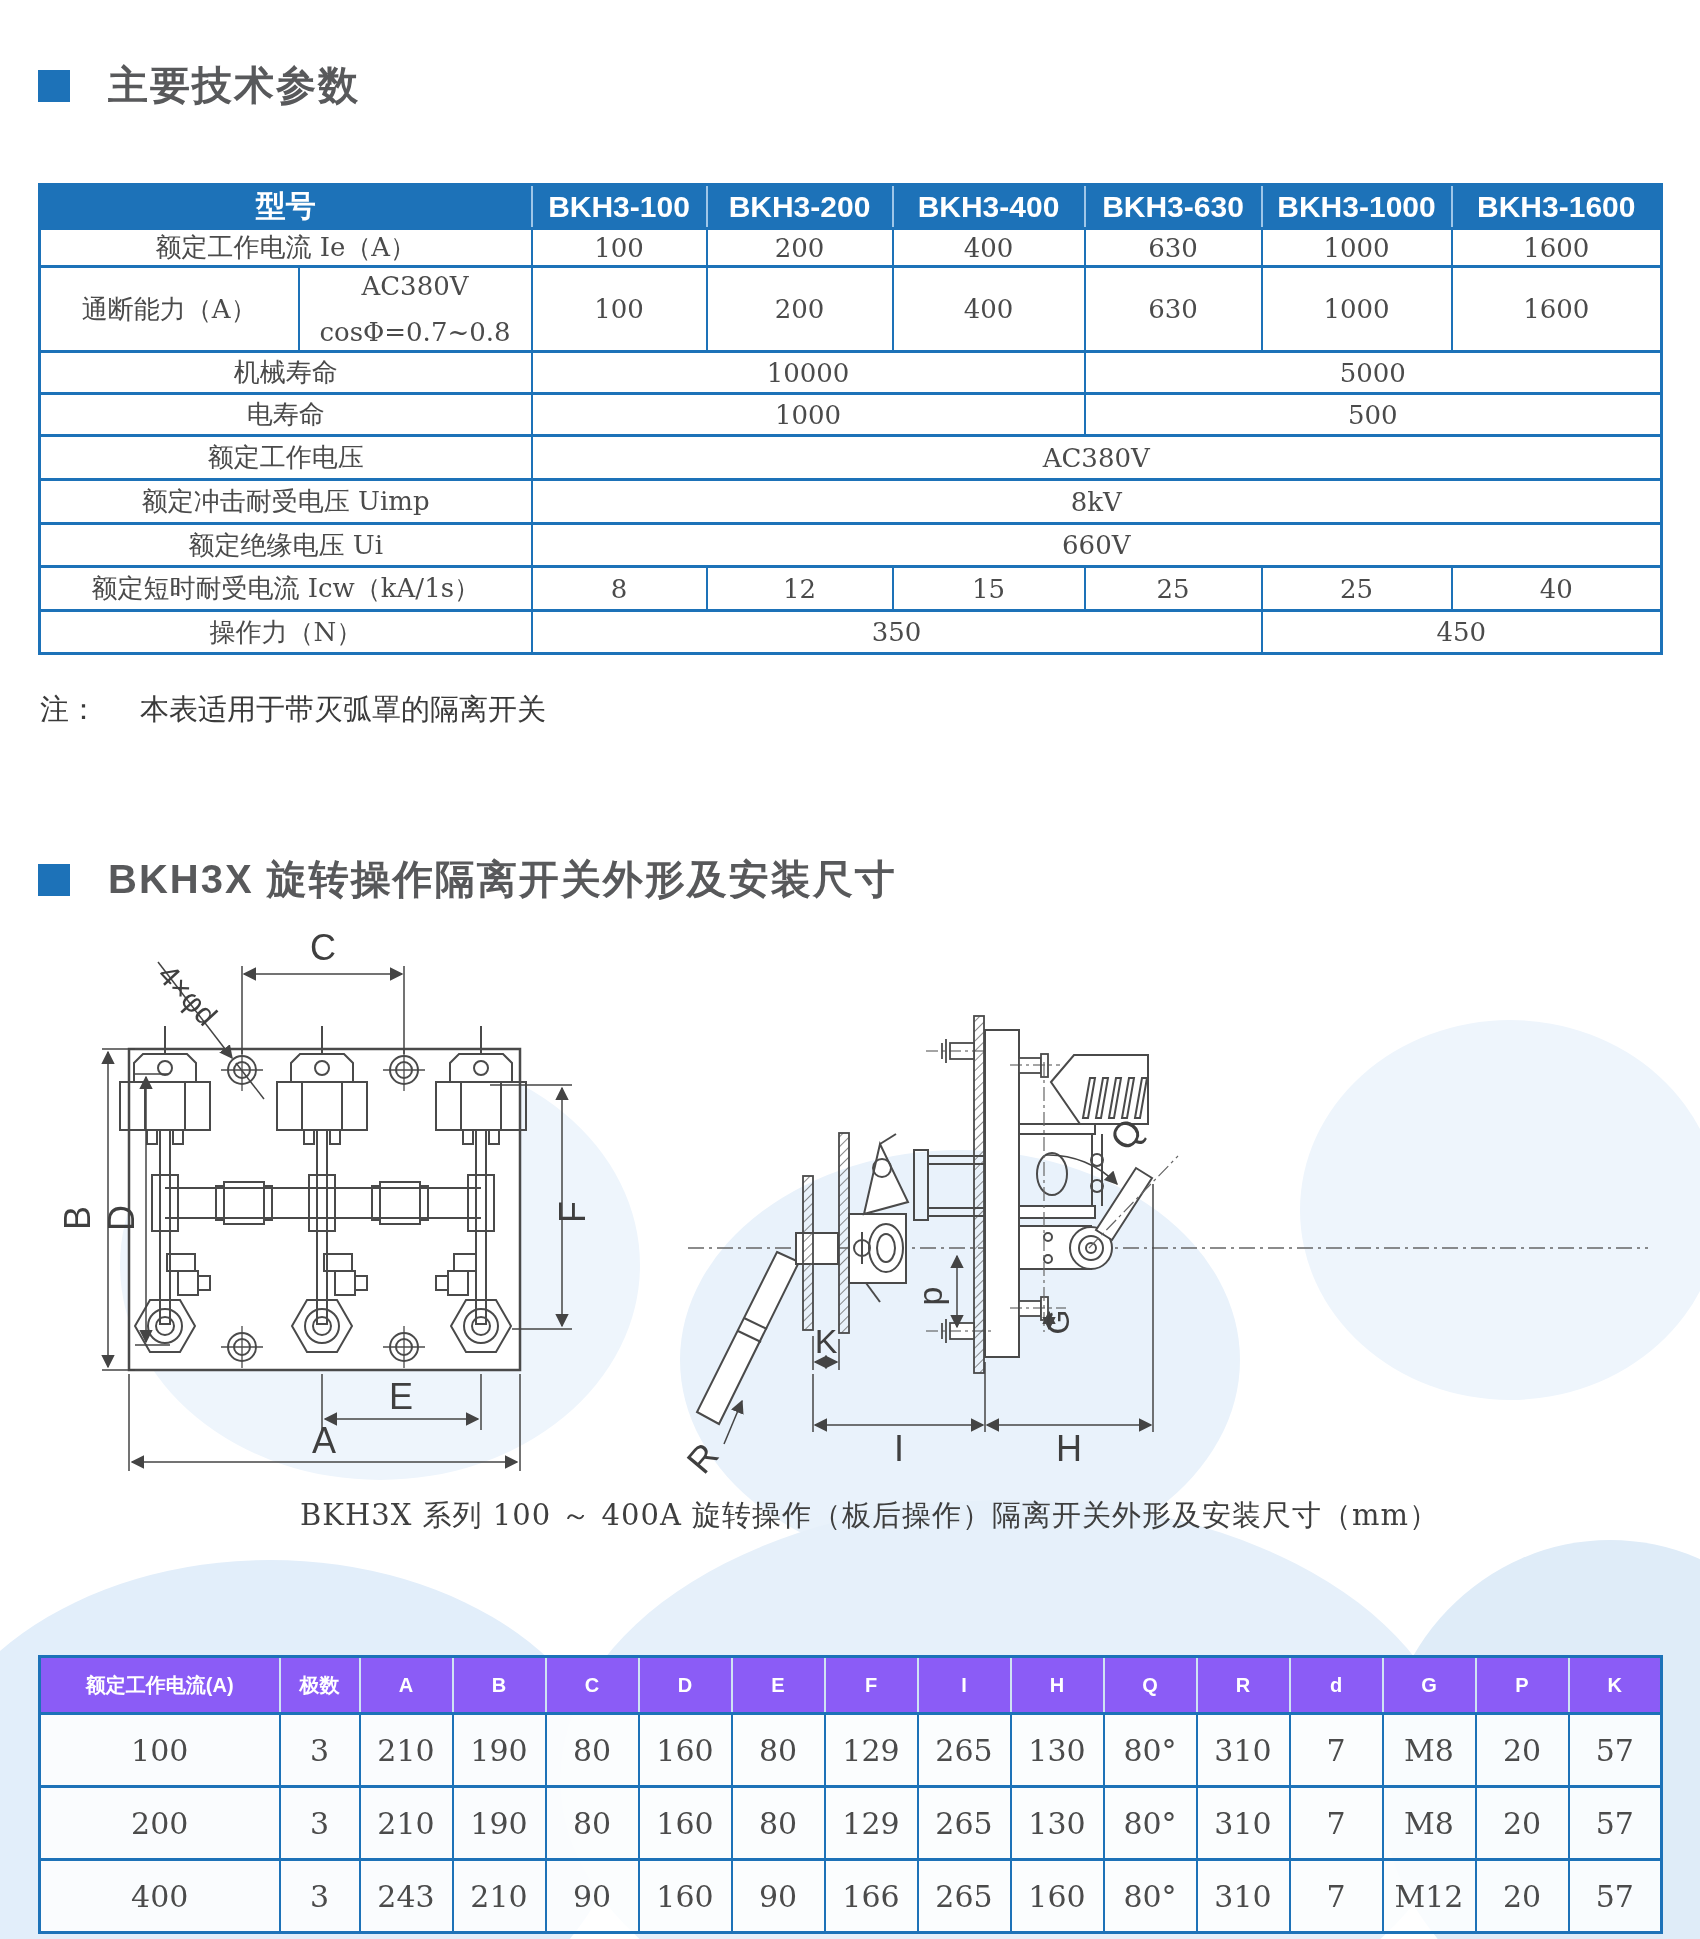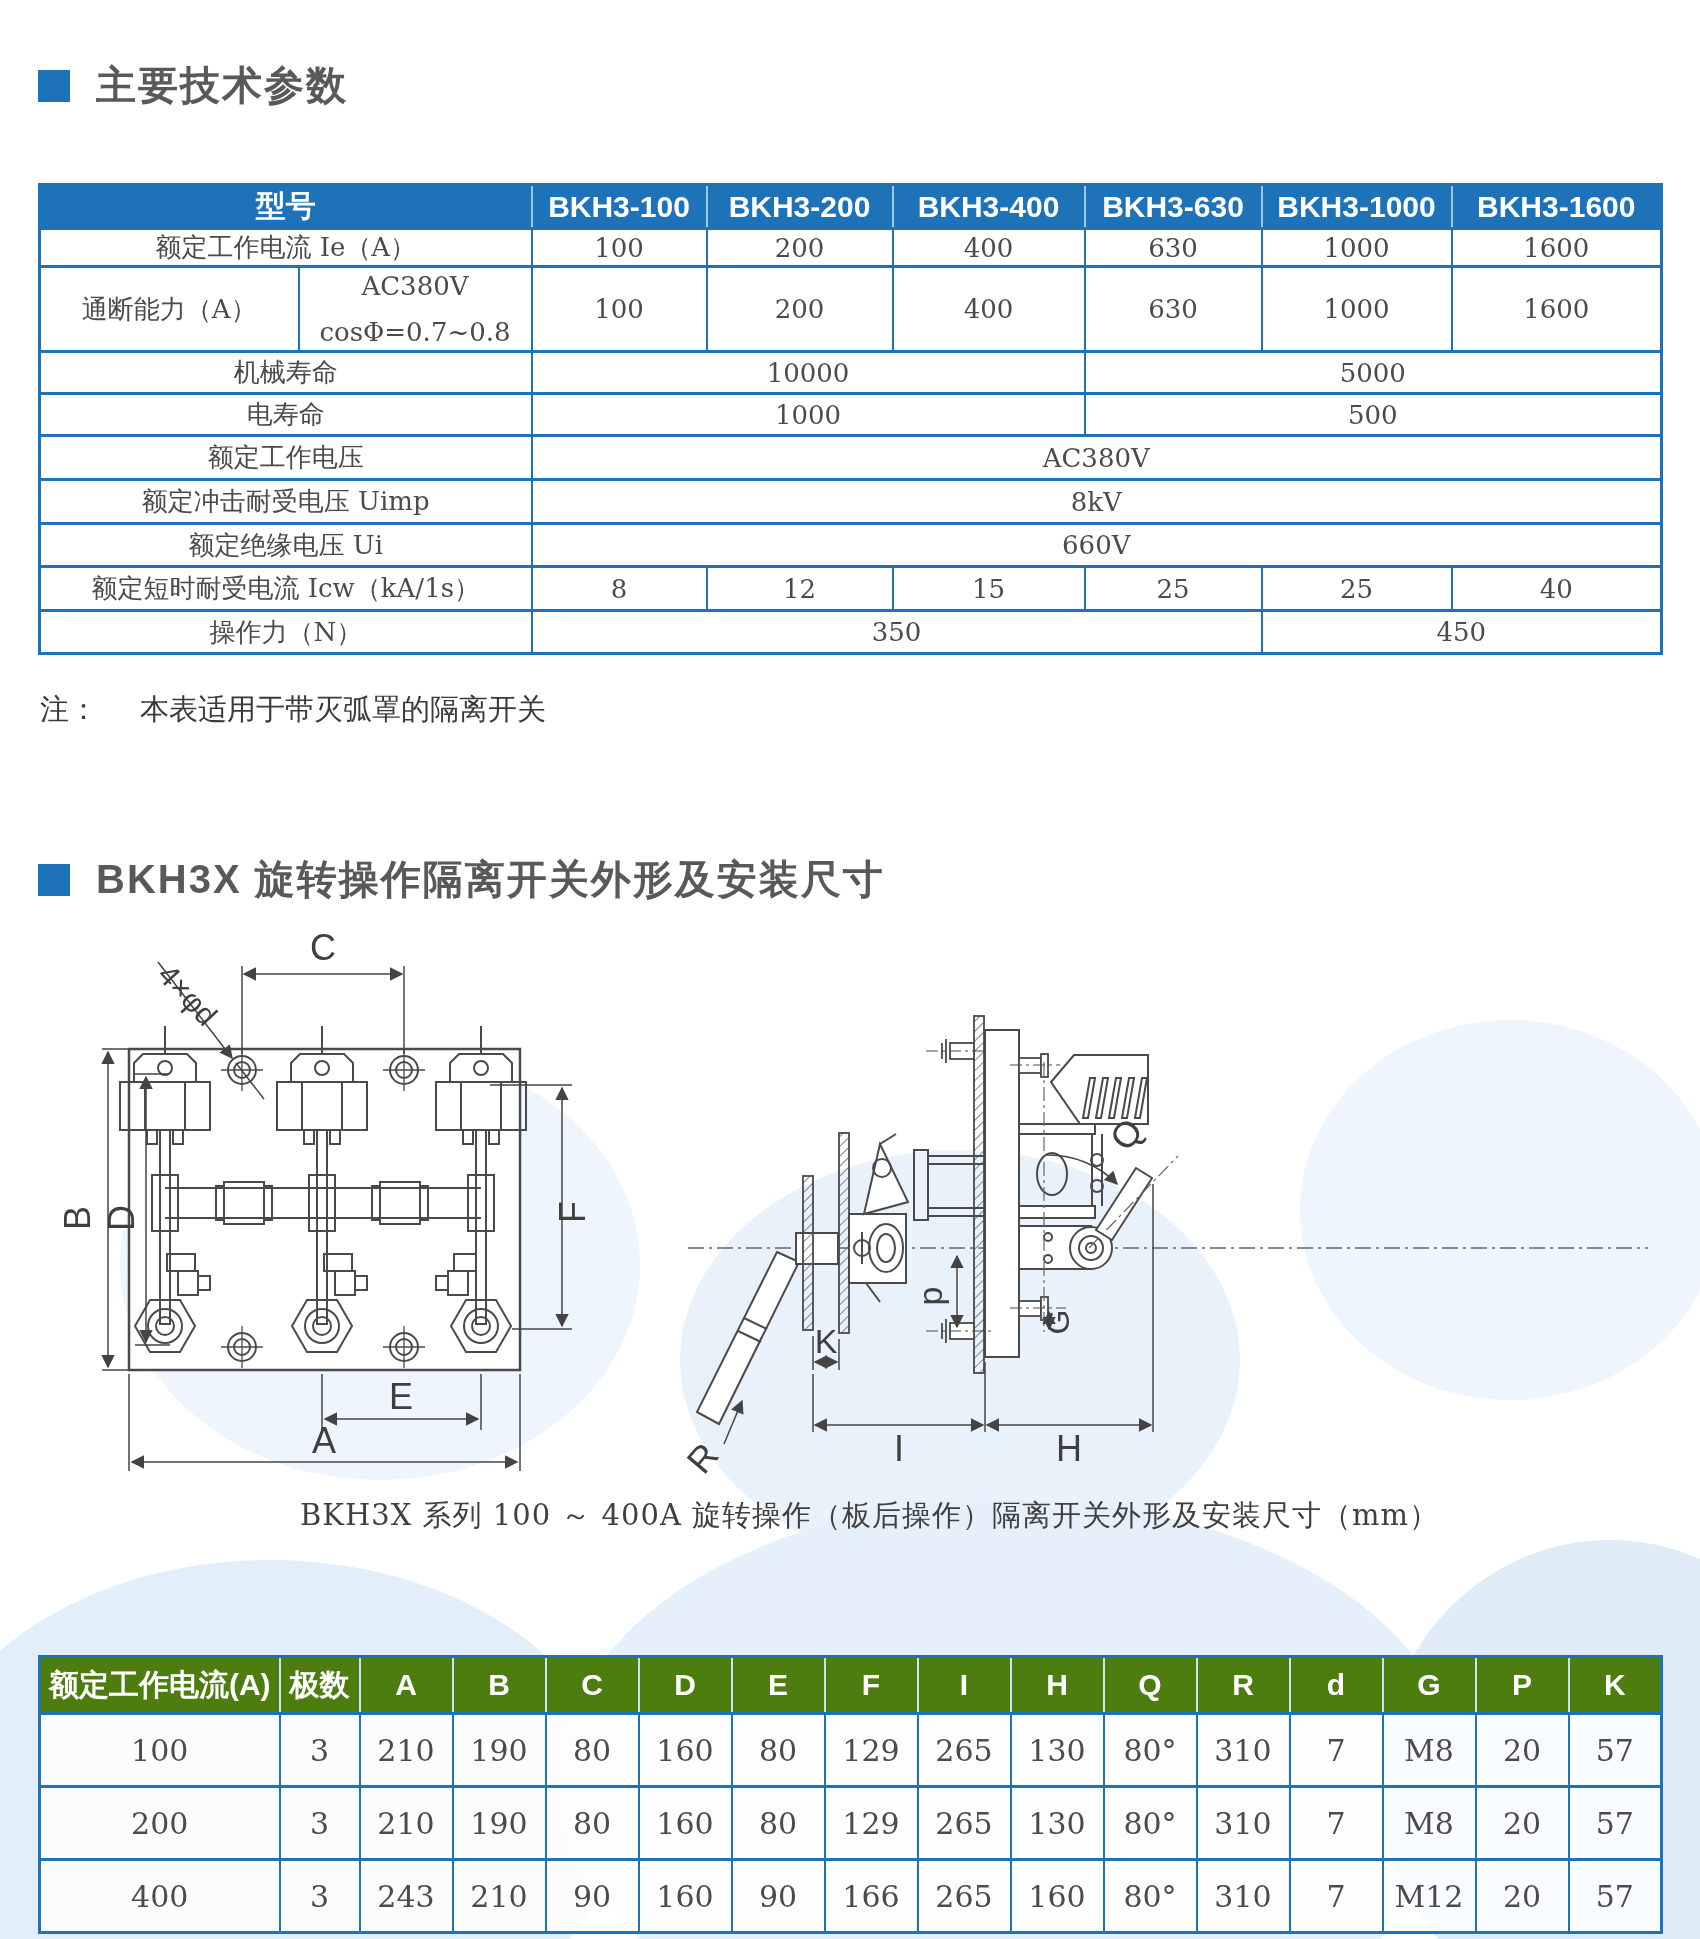--- a/index.html
+++ b/index.html
@@ -1,34 +1,34 @@
 <!DOCTYPE html>
 <html><head>
 <meta charset="utf-8">
 <style>
   html,body{margin:0;padding:0;}
   body{width:1700px;height:1939px;background:#ffffff;position:relative;
        font-family:"Liberation Sans",sans-serif;overflow:hidden;}
   .blob{position:absolute;z-index:0;border-radius:50%;}
   .layer{position:absolute;z-index:1;}
   
-  .sec-head{display:flex;align-items:center;gap:26px;}
+  .sec-head{display:flex;align-items:center;gap:38px;}
   .sec-square{width:32px;height:32px;background:#1d72b8;}
   .sec-title{font-size:40px;font-weight:bold;color:#58595b;letter-spacing:2px;}
   
   table{border-collapse:collapse;table-layout:fixed;}
   .t1{width:1622px;border:3px solid #1d72b8;background:#fff;}
   .t1 td,.t1 th{border-left:2px solid #1d72b8;border-right:2px solid #1d72b8;
       border-top:3px solid #1d72b8;border-bottom:3px solid #1d72b8;
       text-align:center;vertical-align:middle;padding:0;}
   .t1 th{background:#1d72b8;color:#fff;font-size:30px;font-weight:bold;
       border-left:2px solid #9fc6e8;border-right:2px solid #9fc6e8;}
   .t1 td{font-family:"DejaVu Serif","Liberation Serif",serif;font-size:26px;color:#4b4b4b;background:#fff;}
   .t2{width:1622px;border:3px solid #1d72b8;}
-  .t2 th{background:#4d7c0f;color:#fff;font-size:30px;font-weight:bold;
+  .t2 th{background:#8b5cf6;color:#fff;font-size:20px;font-weight:bold;
       border-left:2px solid #cfe2f3;border-right:2px solid #cfe2f3;text-align:center;vertical-align:middle;}
   .t2 td{border:2px solid #1d72b8;border-top:3px solid #1d72b8;border-bottom:3px solid #1d72b8;
       font-family:"DejaVu Serif","Liberation Serif",serif;font-size:30px;color:#4b4b4b;
       text-align:center;vertical-align:middle;background:rgba(255,255,255,0.82);}
   .note{font-family:"DejaVu Serif","Liberation Serif",serif;font-size:29px;color:#3a3a3a;}
   .note .gap{display:inline-block;width:42px;}
   .caption{font-family:"DejaVu Serif","Liberation Serif",serif;font-size:29px;color:#3f3f3f;letter-spacing:1px;}
   .sub2{line-height:1.25;}
   svg text{font-family:"Liberation Sans",sans-serif;fill:#3f3f3f;}
 </style>

